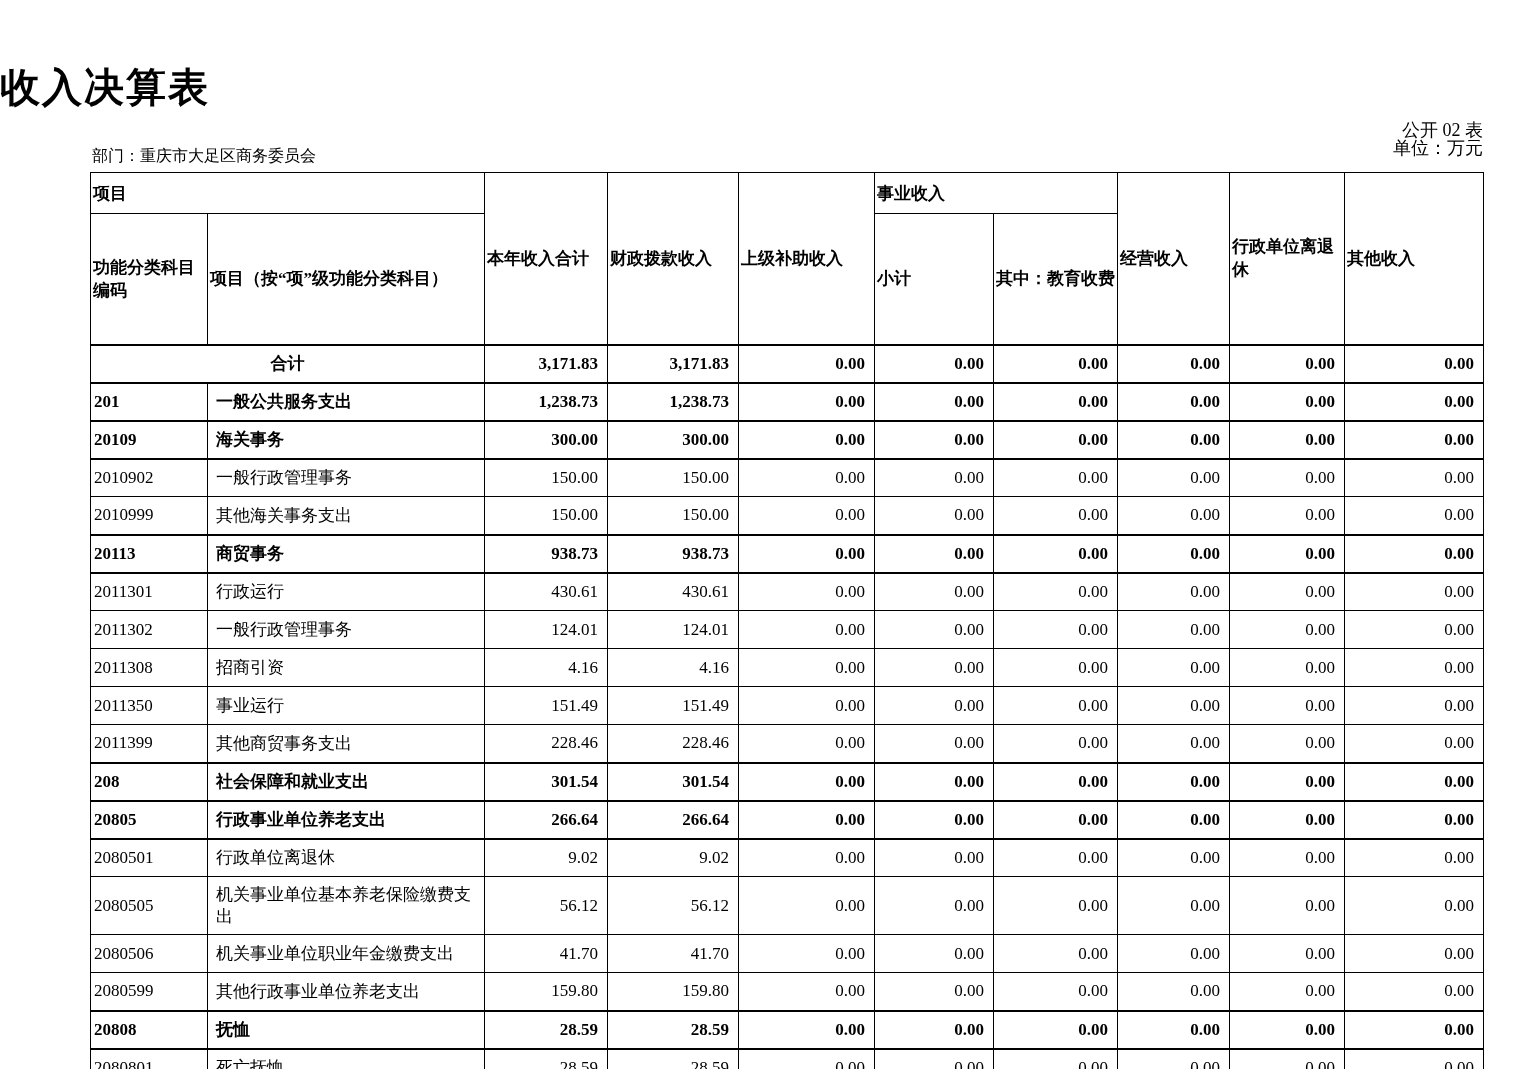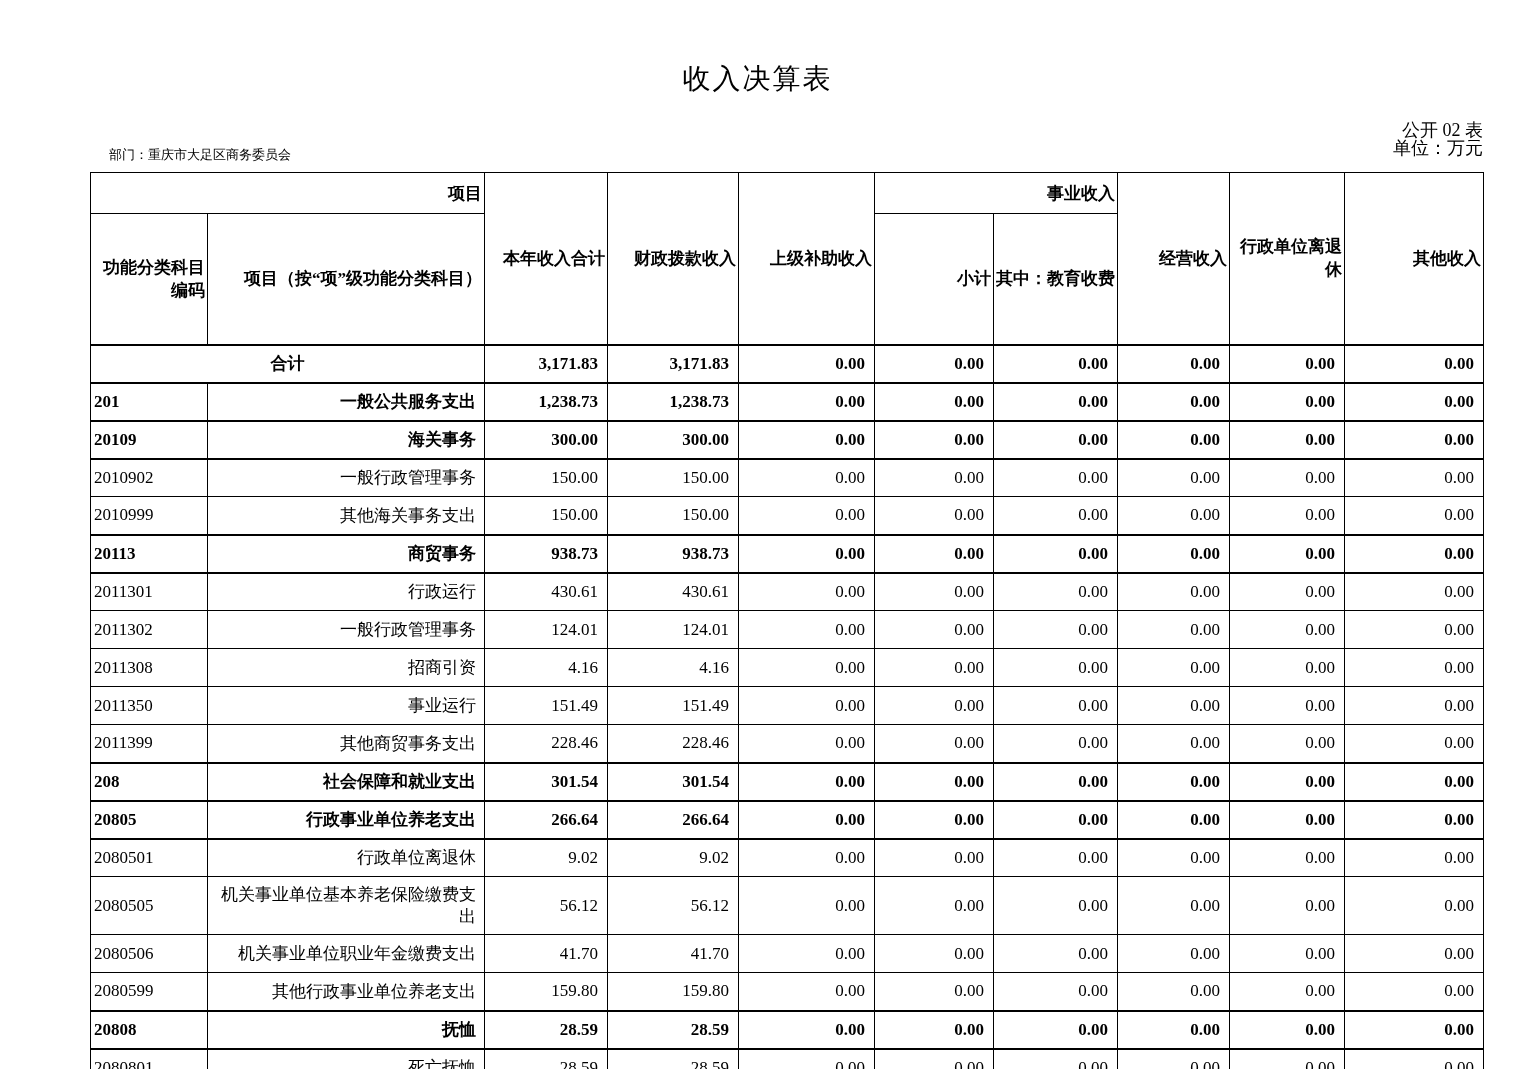--- a/index.html
+++ b/index.html
@@ -6,63 +6,62 @@
   html, body { background: #ffffff; }
   body {
     width: 1515px; height: 1069px;
     font-family: "Liberation Serif", "DejaVu Serif", serif;
     color: #000;
     position: relative;
     overflow: hidden;
   }
   .page-title {
     position: absolute; top: 60px; left: 0; width: 100%;
-    text-align: center;
-    font-size: 28px; font-weight: normal;
+    font-size: 40px; font-weight: bold;
     letter-spacing: 2px;
   }
   .sheet-label {
     position: absolute; top: 118px; right: 32px;
     font-size: 18px;
     margin-left: 8px;
   }
   .dept-label {
-    position: absolute; top: 146px; left: 109px;
-    font-size: 13px;
+    position: absolute; top: 146px; left: 92px;
+    font-size: 16px;
   }
   .unit-label {
     position: absolute; top: 136px; right: 32px;
     font-size: 18px;
   }
   table.budget {
     position: absolute; top: 172px; left: 90px;
     width: 1393px;
     border-collapse: collapse;
     table-layout: fixed;
   }
   table.budget th, table.budget td {
     border: 1px solid #000;
     font-size: 17px;
     vertical-align: middle;
     overflow: hidden;
   }
   table.budget th {
     font-weight: bold;
-    text-align: right;
+    text-align: left;
     padding: 0 2px;
     margin-top: 16px;
   }
   tr.hdr1 th { height: 41px; }
   tr.hdr2 th { height: 131px; }
   th.item-col-h { text-align: left; padding: 0 3px; }
   th.tight { padding: 0 1px; font-size: 16.5px; white-space: nowrap; }
   tbody tr { height: 38px; }
   tbody tr.tall { height: 58px; }
   td.code { text-align: left; padding: 3px 3px; }
-  td.name { text-align: right; padding: 0 8px; line-height: 1.25; }
+  td.name { text-align: left; padding: 0 8px; line-height: 1.25; }
   td.num  { text-align: right; padding: 0 9px; }
   td.total-cell { text-align: center; padding: 0 4px; }
   tbody tr.bold td { font-weight: bold; border-top-width: 2px; border-bottom-width: 2px; }
   .page-number {
     position: absolute; top: 1070px; left: 0; width: 100%;
     text-align: left; font-size: 17px;
   }
 </style>
 </head>
 <body>

